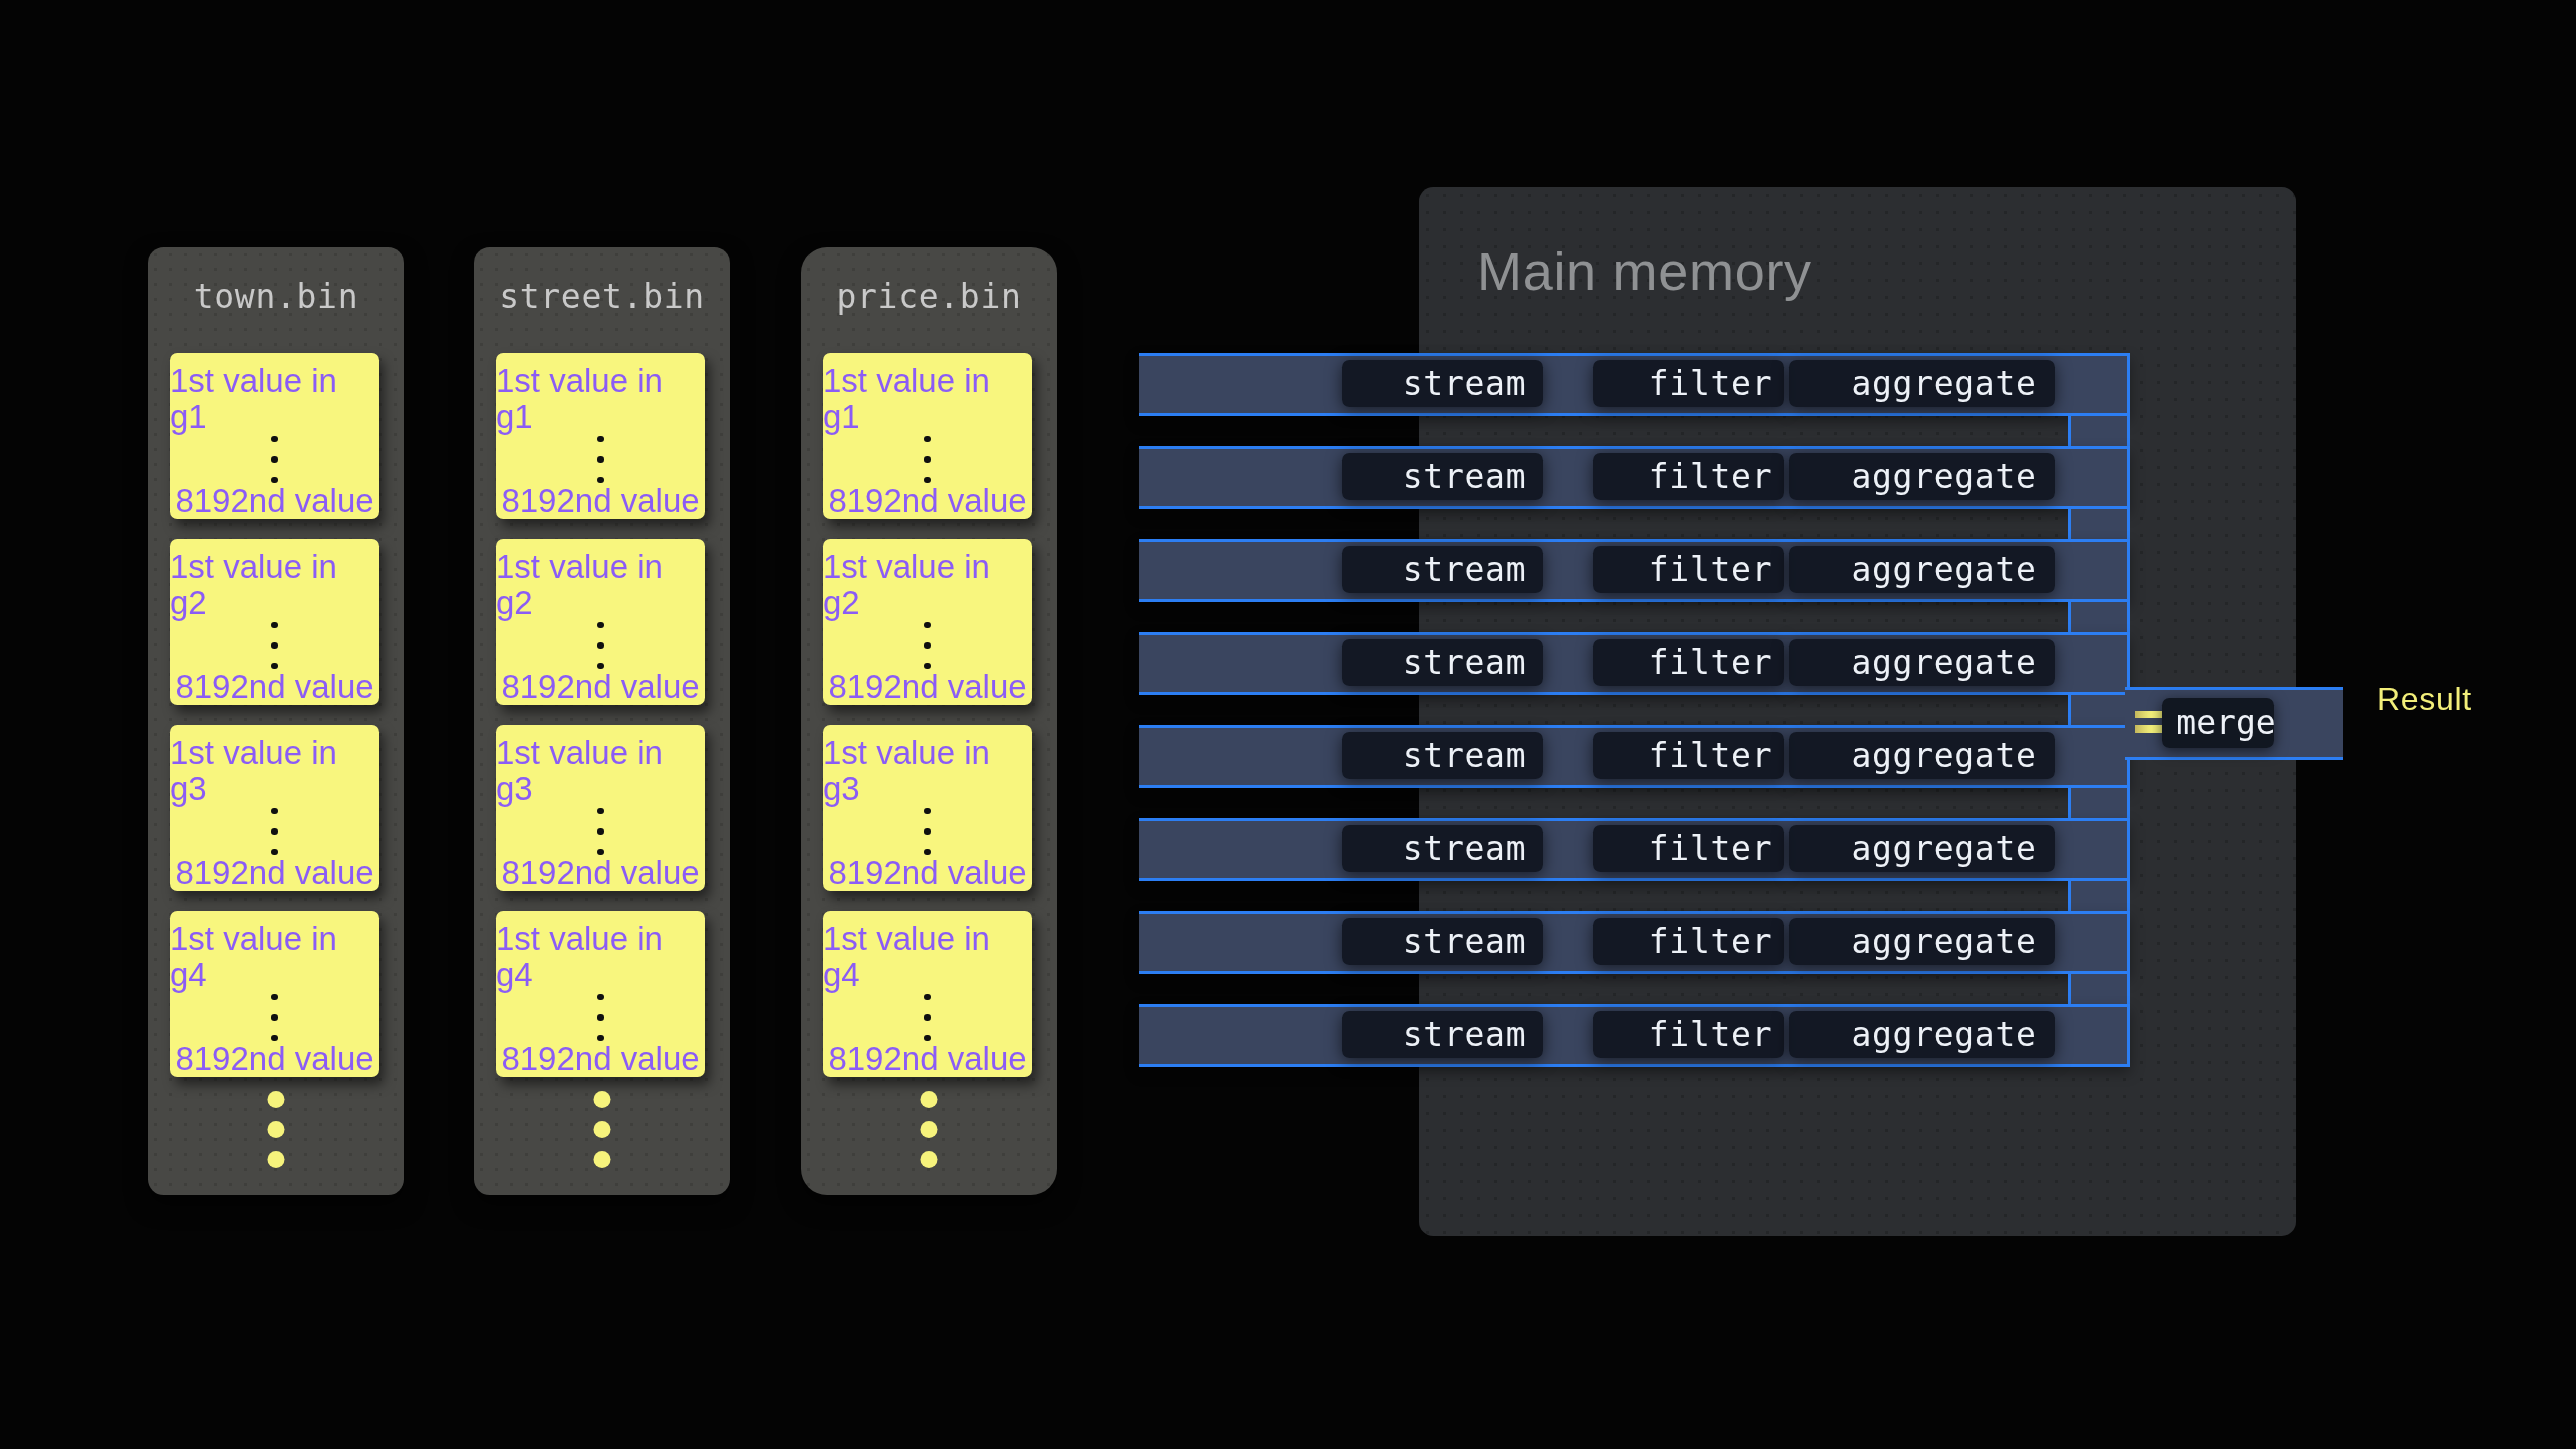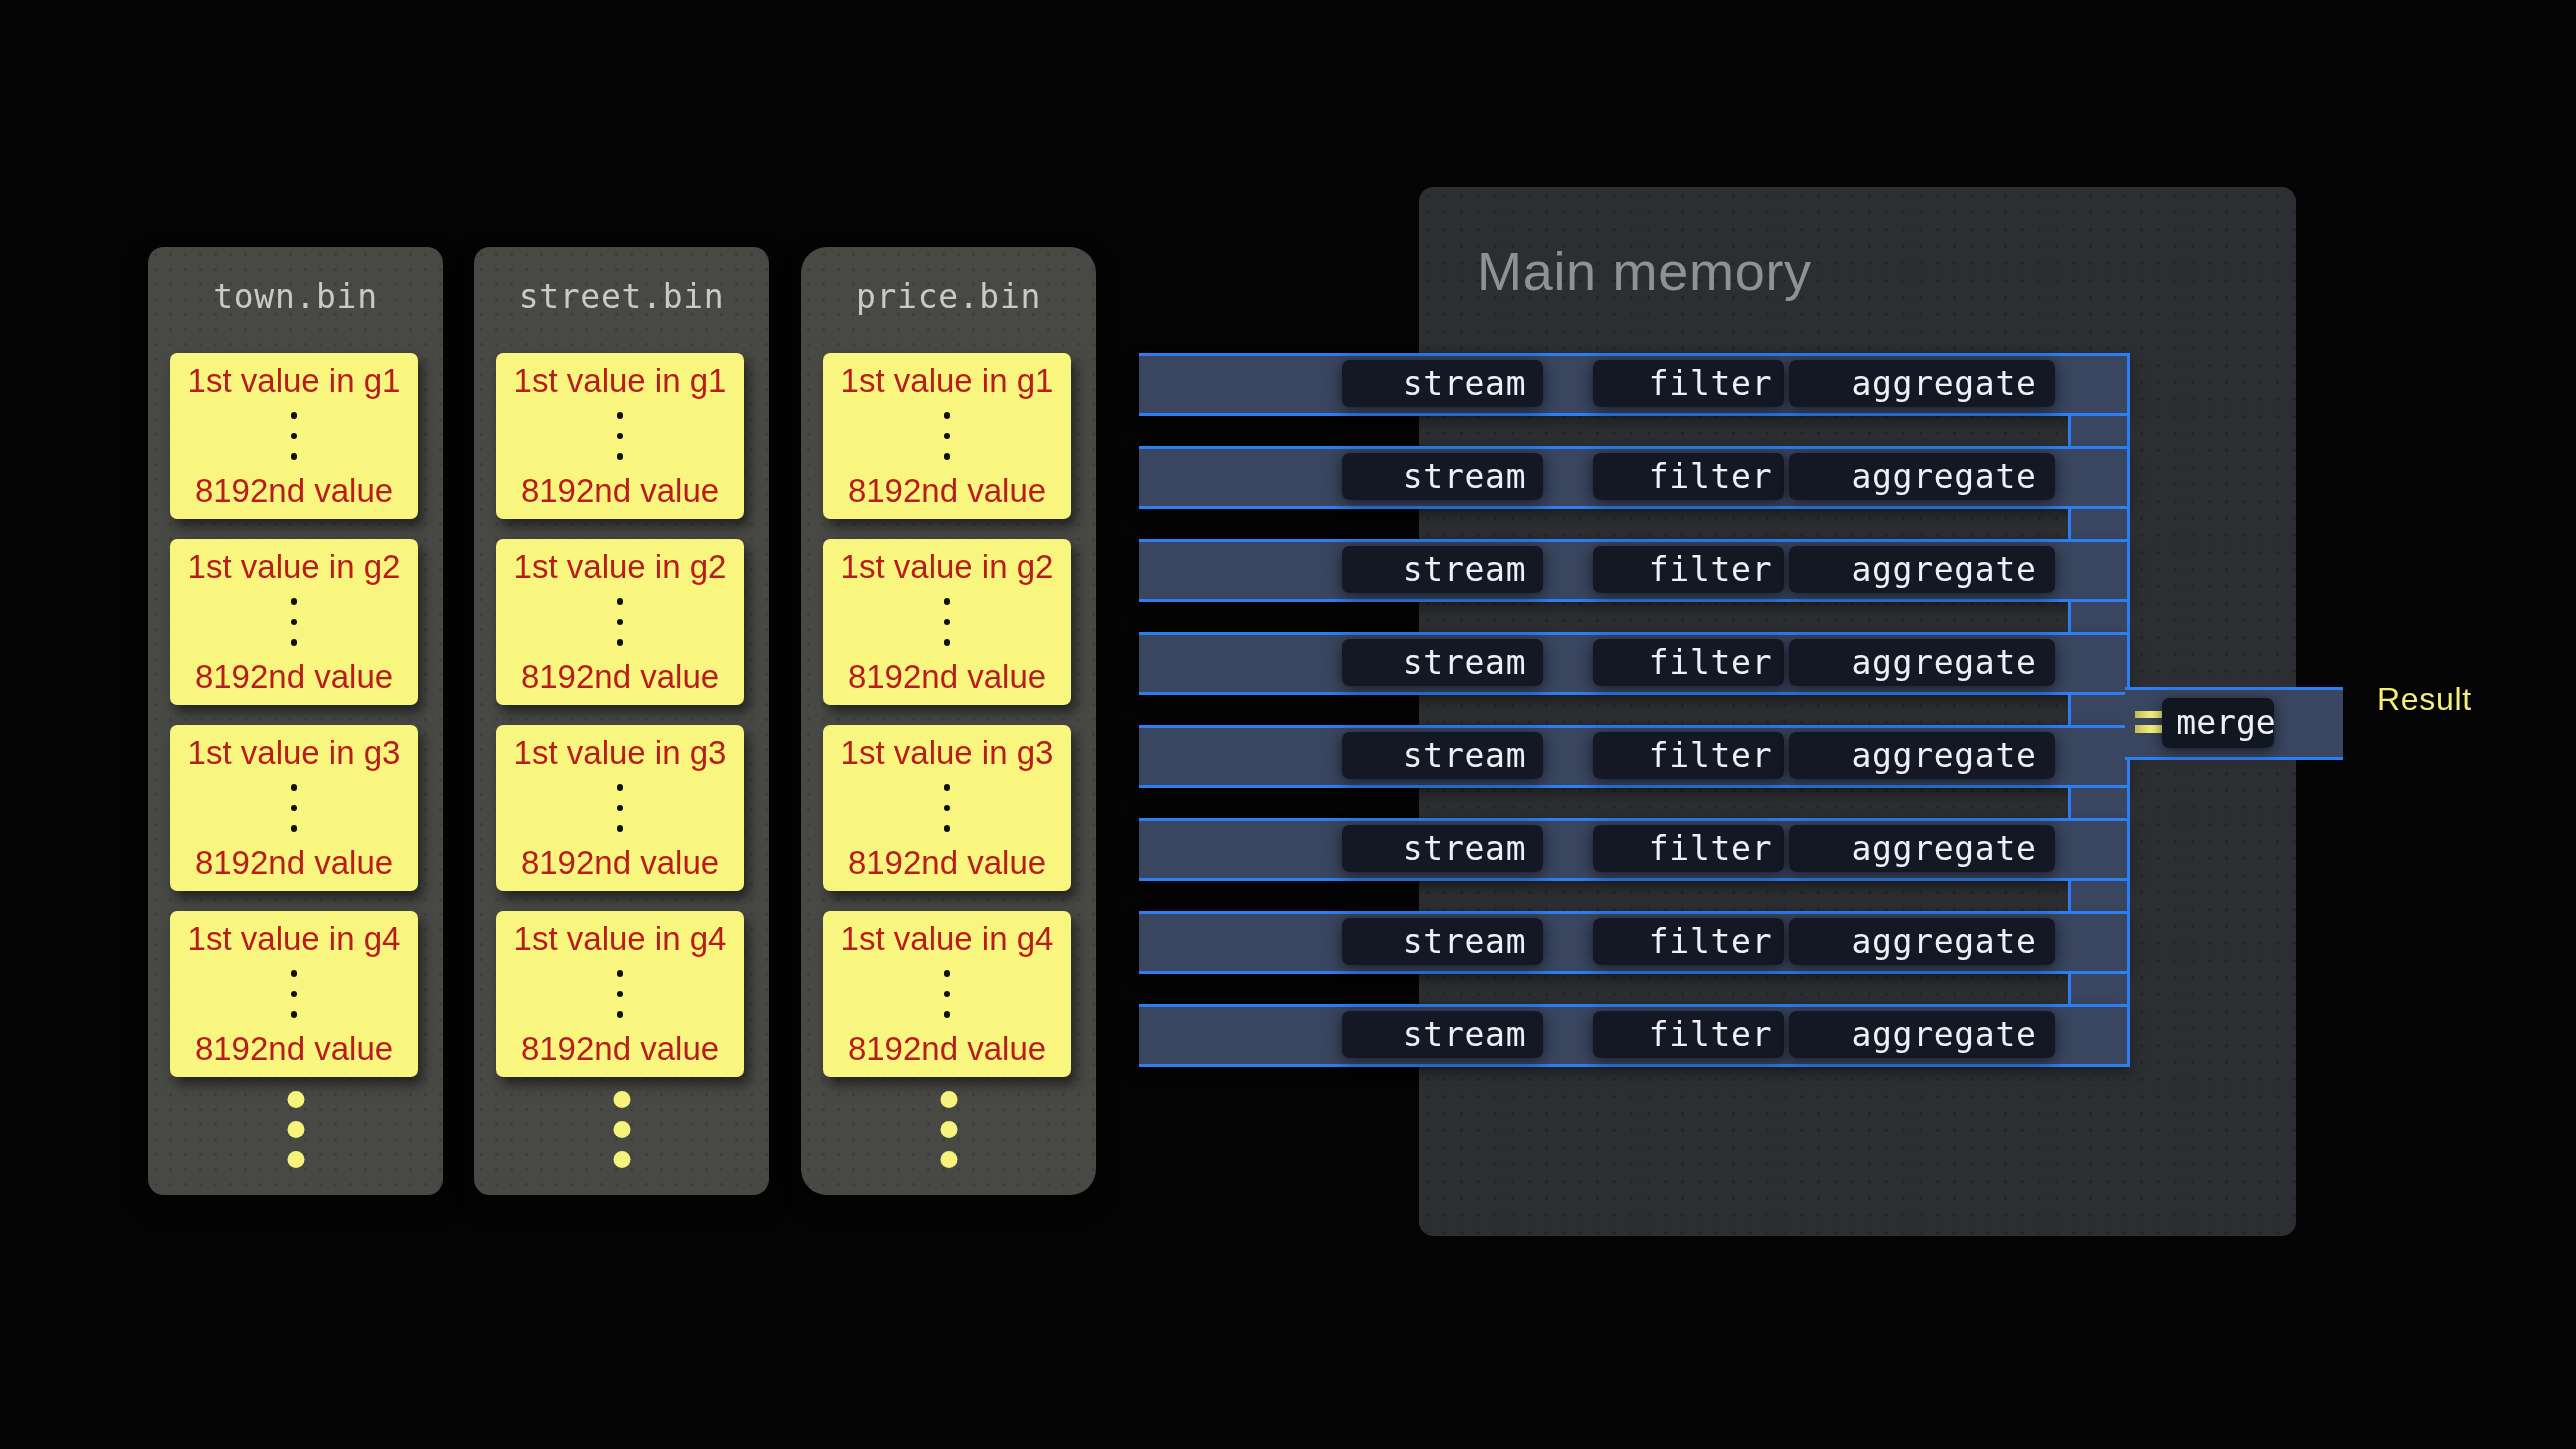--- a/index.html
+++ b/index.html
@@ -3,36 +3,36 @@
 <meta charset="utf-8">
 <style>
   html,body{margin:0;padding:0;background:#000;}
   .canvas{
     position:relative;width:2576px;height:1449px;overflow:hidden;
     background:#040404;
     font-family:"Liberation Sans","DejaVu Sans",sans-serif;
   }
   
   .file-panel{
-    position:absolute;top:247px;width:295px;height:948px;
+    position:absolute;top:247px;width:256px;height:948px;
     background-color:#484845;
     background-image:radial-gradient(rgba(0,0,0,0.13) 1.4px, rgba(0,0,0,0) 1.9px);
     background-size:15px 15px;
     border-radius:15.7px;
     box-shadow:0 10px 21.5px rgba(0,0,0,0.55);
   }
   .file-title{
     margin:0;padding-top:30px;text-align:center;
     font-family:"DejaVu Sans Mono","Liberation Mono",monospace;
     font-size:33px;font-weight:400;color:#c9c9c9;letter-spacing:0.7px;
   }
   .cards{position:absolute;top:106px;left:22px;right:25px;}
   .card{
     height:166px;margin-bottom:20px;border-radius:7.2px;
-    background:#f8f67e;color:#b91c1c;
+    background:#f8f67e;color:#8b5cf6;
     box-shadow:5px 7.2px 11.4px rgba(0,0,0,0.5);
     display:flex;flex-direction:column;align-items:center;justify-content:space-between;
     padding:10px 0;box-sizing:border-box;
     font-size:33px;line-height:1.1;
   }
   .card-dots{display:flex;flex-direction:column;gap:14.3px;}
   .card-dots i{width:6.4px;height:6.4px;border-radius:50%;background:#101010;}
   .panel-dots{
     position:absolute;top:844px;left:50%;transform:translateX(-50%);
     display:flex;flex-direction:column;gap:13px;

